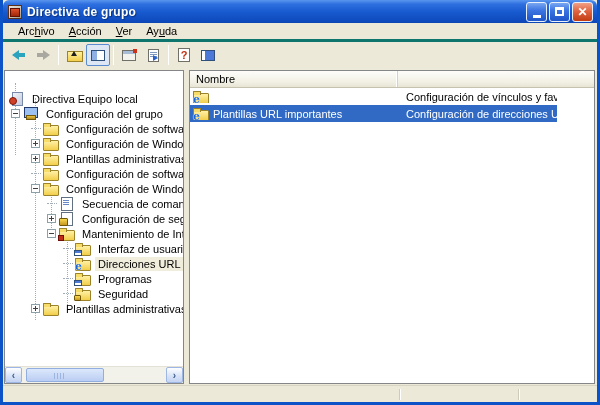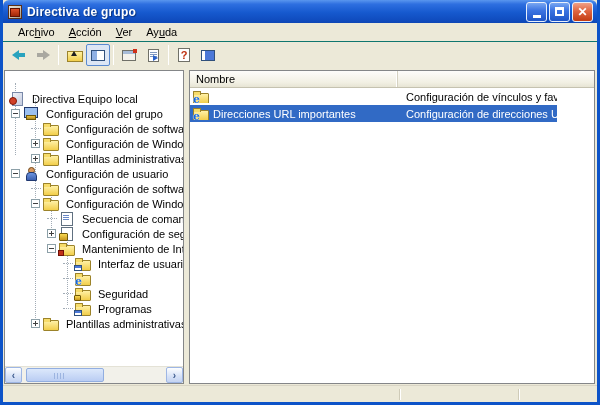--- a/index.html
+++ b/index.html
@@ -31,21 +31,21 @@
     display:flex; align-items:center; justify-content:center;
     color:#fff; font-size:11px; font-weight:bold; line-height:1; }
   .wbtn.min,.wbtn.max { background:linear-gradient(180deg,#79A7F2 0%,#3D75E2 40%,#1E55C8 100%); }
   .wbtn.close { background:linear-gradient(180deg,#F1A087 0%,#E06540 45%,#C33C12 100%); }
   .glyph-min { width:8px; height:3px; background:#fff; margin-top:9px; }
   .glyph-max { width:9px; height:9px; border:2px solid #fff; border-top-width:3px; }
   .glyph-close { font-size:12px; font-weight:bold; }
 
   
   .menubar { height:19px; flex:none; background:#ECE9D8; display:flex; align-items:center;
-    padding-left:8px; border-bottom:1px solid #0f766e; }
+    padding-left:8px; border-bottom:3px solid #0f766e; }
   .menu-item { font-size:11px; color:#000; padding:2px 7px; }
   .menu-item u { text-decoration:underline; }
 
   
   .toolbar { height:26px; flex:none; background:#ECE9D8; display:flex; align-items:center; padding-left:4px; }
   .tbtn { width:24px; height:22px; display:flex; align-items:center; justify-content:center;
     border:1px solid transparent; border-radius:2px; position:relative; flex:none; }
   .tbtn.active { border:1px solid #5A8AD0; background:#DCE6F5; }
   .tsep { width:1px; height:20px; background:#C9C5B2; border-right:1px solid #FFFFFF; margin:0 3px; flex:none; }
 
@@ -249,25 +249,20 @@
         <div class="trow lvl2">
           <span class="xbox plus"></span>
           <span class="fico folder"></span>
           <span class="tlabel">Configuración de Windows</span>
         </div>
         <div class="trow lvl2">
           <span class="xbox plus"></span>
           <span class="fico folder"></span>
           <span class="tlabel">Plantillas administrativas</span>
         </div>
-        <div class="trow lvl1">
-          <span class="xbox"></span>
-          <span class="fico user"></span>
-          <span class="tlabel">Configuración de usuario</span>
-        </div>
         <div class="trow lvl2">
           <span class="xspc"></span>
           <span class="fico folder"></span>
           <span class="tlabel">Configuración de software</span>
         </div>
         <div class="trow lvl2">
           <span class="xbox"></span>
           <span class="fico folder"></span>
           <span class="tlabel">Configuración de Windows</span>
         </div>
@@ -293,34 +288,35 @@
           <span class="fico folder">
               <i class="ovl win"></i>
             </span>
           <span class="tlabel">Interfaz de usuario</span>
         </div>
         <div class="trow lvl4 selected">
           <span class="xspc"></span>
           <span class="fico folder">
               <i class="ovl e">e</i>
             </span>
+          <span class="tlabel">Direcciones URL</span>
         </div>
         <div class="trow lvl4">
           <span class="xspc"></span>
           <span class="fico folder">
+              <i class="ovl win"></i>
+            </span>
+          <span class="tlabel">Programas</span>
+        </div>
+        <div class="trow lvl4">
+          <span class="xspc"></span>
+          <span class="fico folder">
               <i class="ovl lock"></i>
             </span>
           <span class="tlabel">Seguridad</span>
-        </div>
-        <div class="trow lvl4">
-          <span class="xspc"></span>
-          <span class="fico folder">
-              <i class="ovl win"></i>
-            </span>
-          <span class="tlabel">Programas</span>
         </div>
         <div class="trow lvl2">
           <span class="xbox plus"></span>
           <span class="fico folder"></span>
           <span class="tlabel">Plantillas administrativas</span>
         </div>
       </div>
 
       <div class="hscroll">
         <span class="sbtn">‹</span>
@@ -344,21 +340,21 @@
                 <i class="ovl e">e</i>
               </span>
           </span>
           <span class="lcell c-desc">Configuración de vínculos y favo...</span>
         </div>
         <div class="lrow selected">
           <span class="lcell c-name">
             <span class="fico folder">
                 <i class="ovl e">e</i>
               </span>
-            <span>Direcciones URL importantes</span>
+            <span>Plantillas URL importantes</span>
           </span>
           <span class="lcell c-desc">Configuración de direcciones UR...</span>
         </div>
       </div>
     </div>
   </div>
 
   <div class="statusbar">
     <span class="sb-sep" style="left:396px;"></span>
     <span class="sb-sep" style="left:515px;"></span>

